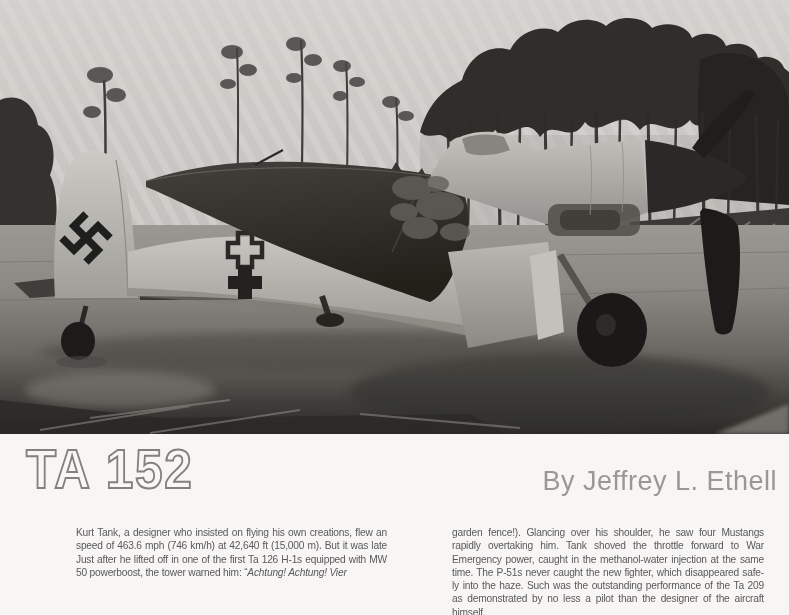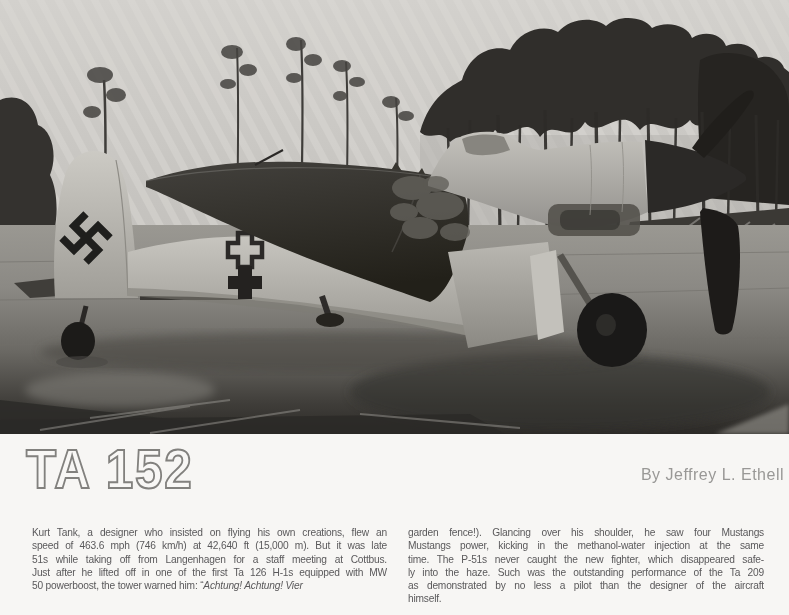--- a/index.html
+++ b/index.html
@@ -3,26 +3,26 @@
 <meta charset="utf-8">
 <style>
   html,body{margin:0;padding:0;background:#e9e8e6;}
   .page{position:relative;width:789px;height:615px;background:#f7f6f4;overflow:hidden;
         font-family:Liberation Sans, sans-serif;}
   .photo{position:absolute;left:0;top:0;width:789px;height:434px;}
   .photo svg{display:block;}
   .title{position:absolute;left:26px;top:442px;font-size:55px;font-weight:bold;line-height:1;
          color:#f8f7f5;-webkit-text-stroke:2px #82817e;letter-spacing:2px;
          transform:scaleX(.9);transform-origin:left top;white-space:nowrap;}
-  .byline{position:absolute;right:5px;top:466px;font-size:16px;color:#999896;letter-spacing:.5px;}
+  .byline{position:absolute;right:12px;top:466px;font-size:27px;color:#999896;letter-spacing:.5px;}
   .cols{position:absolute;left:32px;top:526px;width:732px;display:flex;gap:21px;
         color:#5a595b;font-size:10.2px;line-height:13.3px;letter-spacing:-.2px;}
   .col{width:355px;}
   .col.right{width:356px;}
-  .ln{text-align:justify;text-align-last:justify;height:13.3px;overflow:visible;white-space:nowrap;}
+  .ln{text-align:justify;text-align-last:justify;height:13.3px;overflow:visible;white-space:nowrap;margin-left:44px;}
   .ln.plain{text-align:left;text-align-last:left;}
   .it{font-style:italic;}
 </style>
 </head>
 <body>
 
 <div class="page">
 
   <div class="photo">
   <svg viewBox="0 0 789 434" width="789" height="434">
@@ -231,27 +231,27 @@
   </svg>
   </div>
 
   <div class="title">TA 152</div>
   <div class="byline">By Jeffrey L. Ethell</div>
 
   <div class="cols">
     <div class="col left">
       <div class="ln">Kurt Tank, a designer who insisted on flying his own creations, flew an</div>
       <div class="ln">speed of 463.6 mph (746 km/h) at 42,640 ft (15,000 m). But it was late</div>
-      <div class="ln">51s while taking off from Langenhagen for a staff meeting at Cottbus.</div>
       <div class="ln">Just after he lifted off in one of the first Ta 126 H-1s equipped with MW</div>
       <div class="ln plain"><span>50 powerboost, the tower warned him: “</span><span class="it">Achtung! Achtung! Vier</span></div>
     </div>
     <div class="col right">
       <div class="ln">garden fence!). Glancing over his shoulder, he saw four Mustangs</div>
-      <div class="ln">Mustangs power, kicking in the methanol-water injection at the same</div>
+      <div class="ln">rapidly overtaking him. Tank shoved the throttle forward to War</div>
+      <div class="ln">Emergency power, caught in the methanol-water injection at the same</div>
       <div class="ln">time. The P-51s never caught the new fighter, which disappeared safe-</div>
       <div class="ln">ly into the haze. Such was the outstanding performance of the Ta 209</div>
       <div class="ln">as demonstrated by no less a pilot than the designer of the aircraft</div>
       <div class="ln plain">himself.</div>
     </div>
   </div>
 
 </div>
 
 </body></html>

